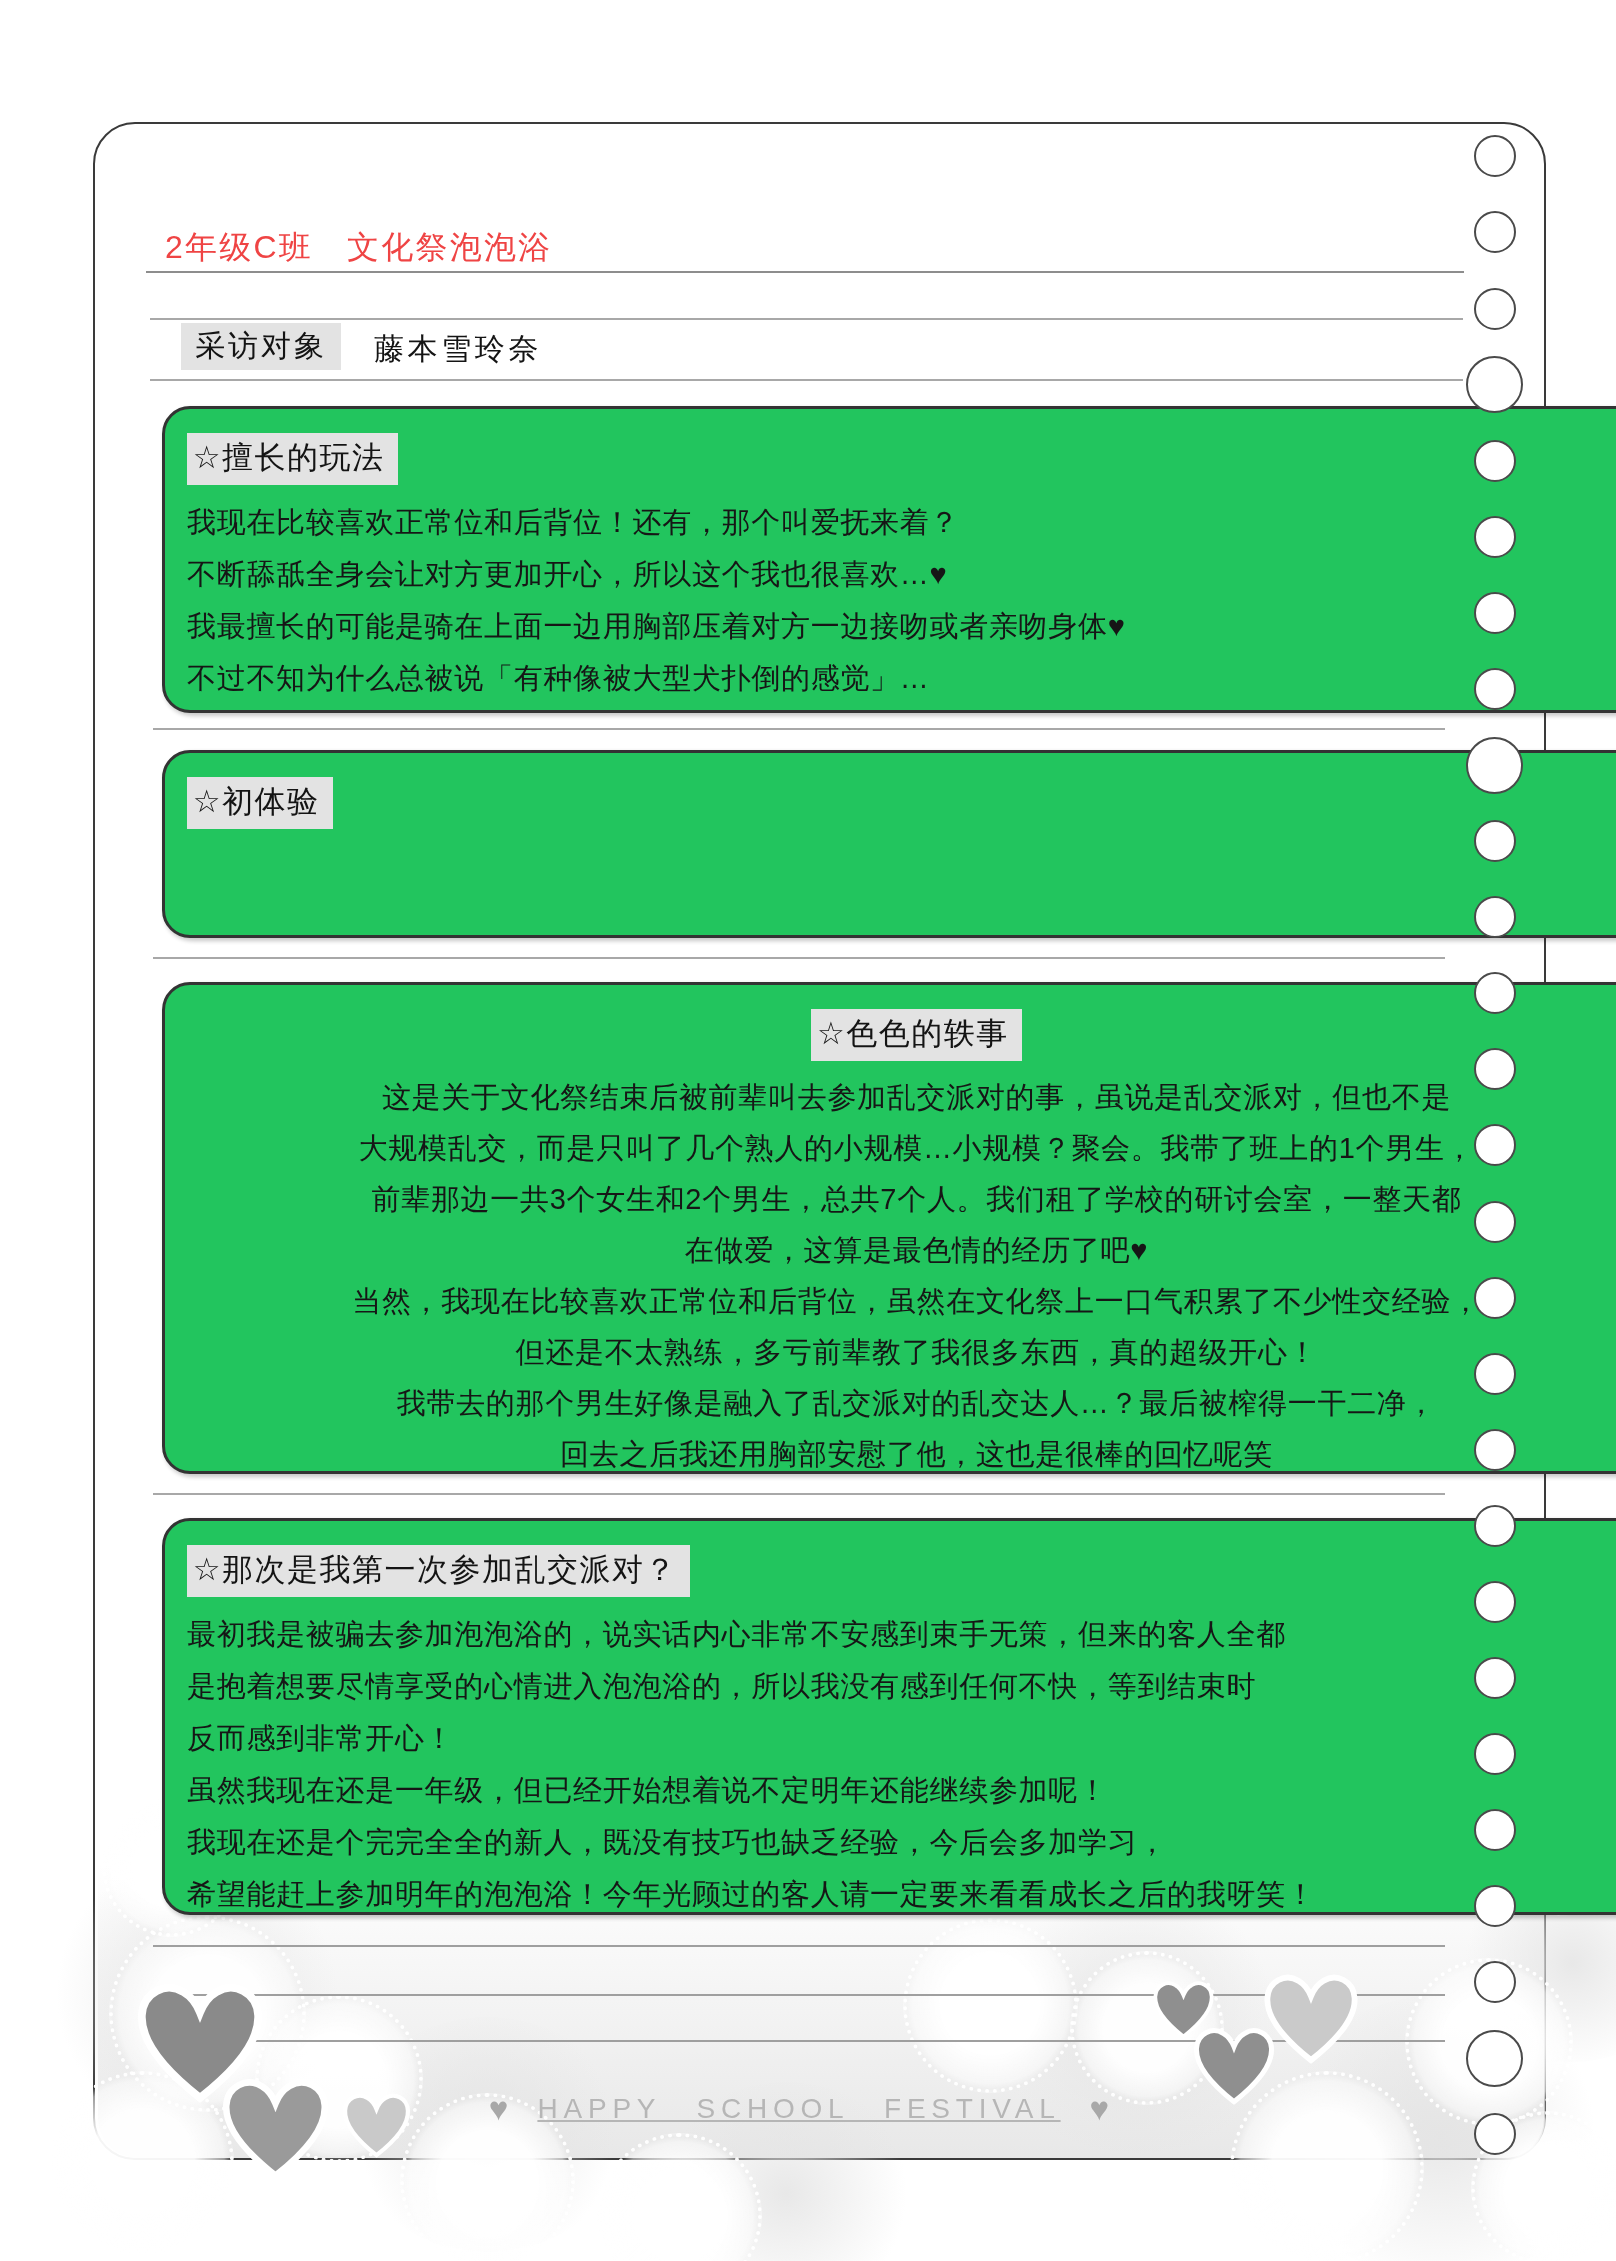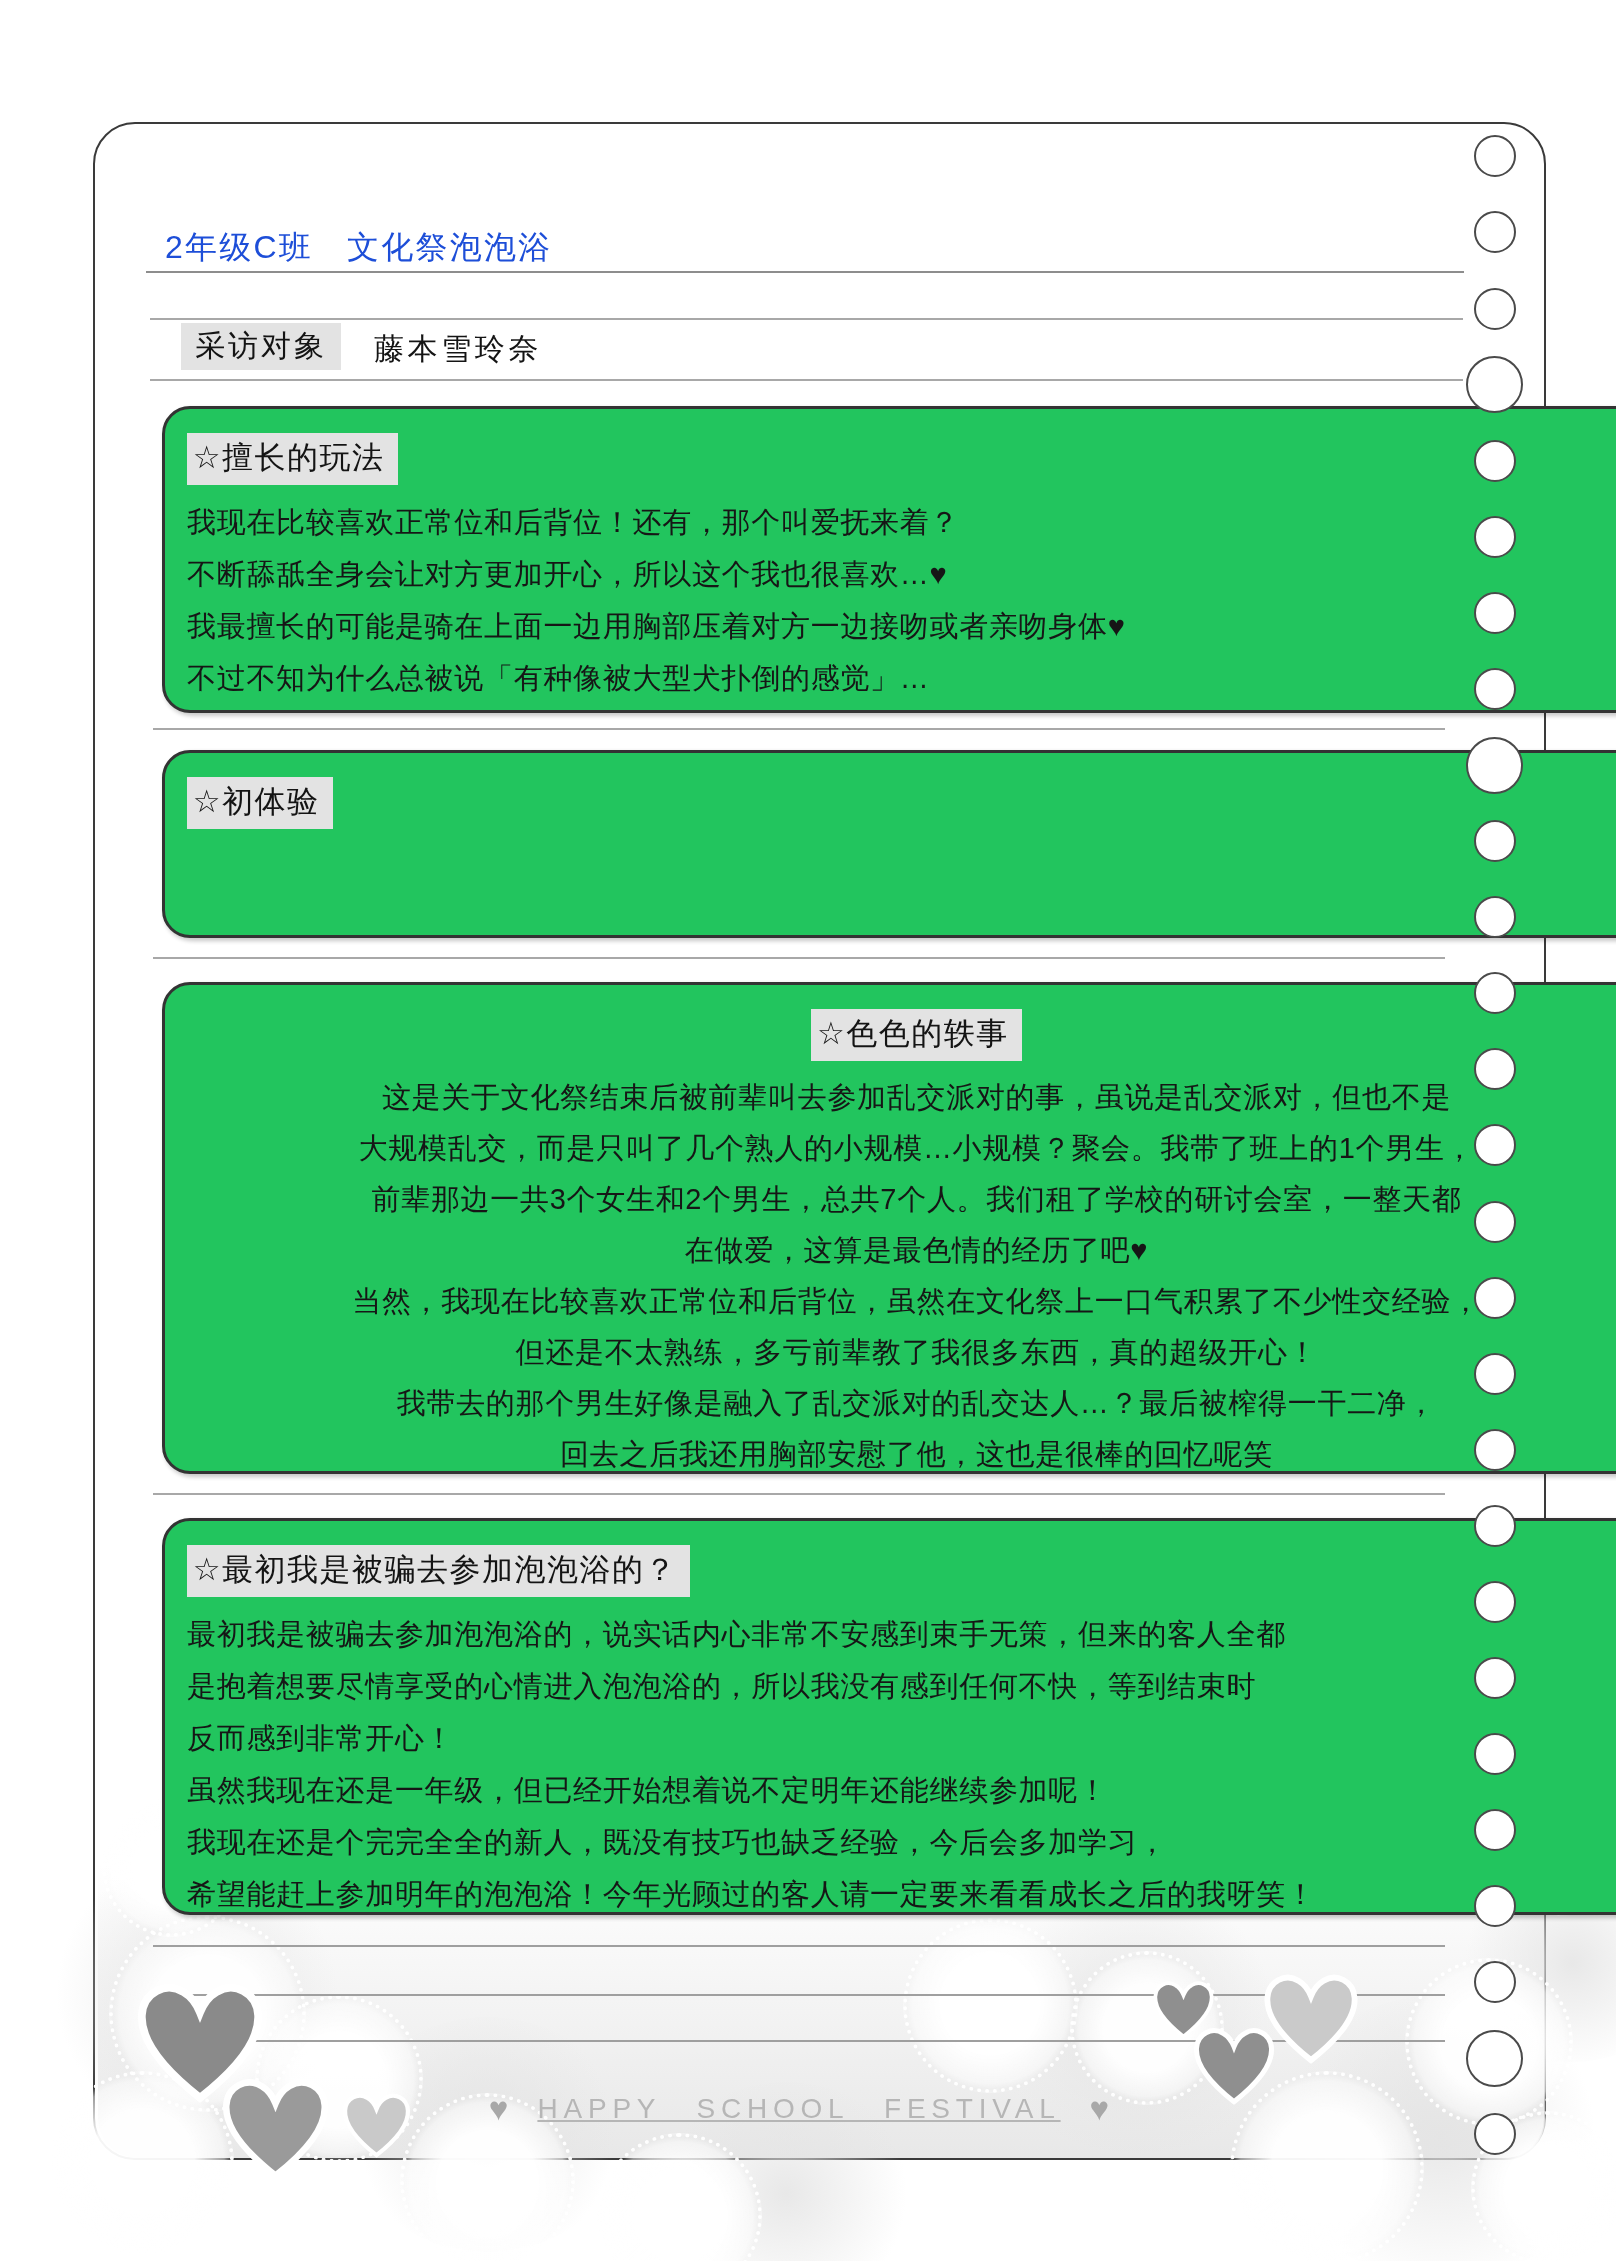--- a/index.html
+++ b/index.html
@@ -34,21 +34,21 @@
   .hole{
     position:absolute;
     box-sizing:border-box;
     background:#ffffff;
     border:2.9px solid #4a4a4a;
     border-radius:50%;
   }
   
   .page-title{
     position:absolute;left:165px;top:230px;
-    font-size:32px;line-height:1.1;color:#1d4ed8;
+    font-size:32px;line-height:1.1;color:#ef4444;
     letter-spacing:2.2px;white-space:pre;
   }
   .rule{position:absolute;background:#a8a8a8;height:1.5px;}
   .rule.dark{background:#8d8d8d;height:2.2px;}
   .interview-label{
     position:absolute;left:181px;top:323px;width:160px;height:47px;
     background:#e3e3e3;
     display:flex;align-items:center;justify-content:center;
     font-size:30px;color:#141414;letter-spacing:2.9px;
   }
@@ -150,21 +150,21 @@
         <div class="body-line">前辈那边一共3个女生和2个男生，总共7个人。我们租了学校的研讨会室，一整天都</div>
         <div class="body-line">在做爱，这算是最色情的经历了吧♥</div>
         <div class="body-line">当然，我现在比较喜欢正常位和后背位，虽然在文化祭上一口气积累了不少性交经验，</div>
         <div class="body-line">但还是不太熟练，多亏前辈教了我很多东西，真的超级开心！</div>
         <div class="body-line">我带去的那个男生好像是融入了乱交派对的乱交达人…？最后被榨得一干二净，</div>
         <div class="body-line">回去之后我还用胸部安慰了他，这也是很棒的回忆呢笑</div>
       </div>
   </div>
 
   <div class="qa-box" style="top:1518px;height:397px;">
-    <span class="qa-header">☆最初我是被骗去参加泡泡浴的？</span>
+    <span class="qa-header">☆那次是我第一次参加乱交派对？</span>
     <div class="qa-lines">
         <div class="body-line">最初我是被骗去参加泡泡浴的，说实话内心非常不安感到束手无策，但来的客人全都</div>
         <div class="body-line">是抱着想要尽情享受的心情进入泡泡浴的，所以我没有感到任何不快，等到结束时</div>
         <div class="body-line">反而感到非常开心！</div>
         <div class="body-line">虽然我现在还是一年级，但已经开始想着说不定明年还能继续参加呢！</div>
         <div class="body-line">我现在还是个完完全全的新人，既没有技巧也缺乏经验，今后会多加学习，</div>
         <div class="body-line">希望能赶上参加明年的泡泡浴！今年光顾过的客人请一定要来看看成长之后的我呀笑！</div>
       </div>
   </div>
 

